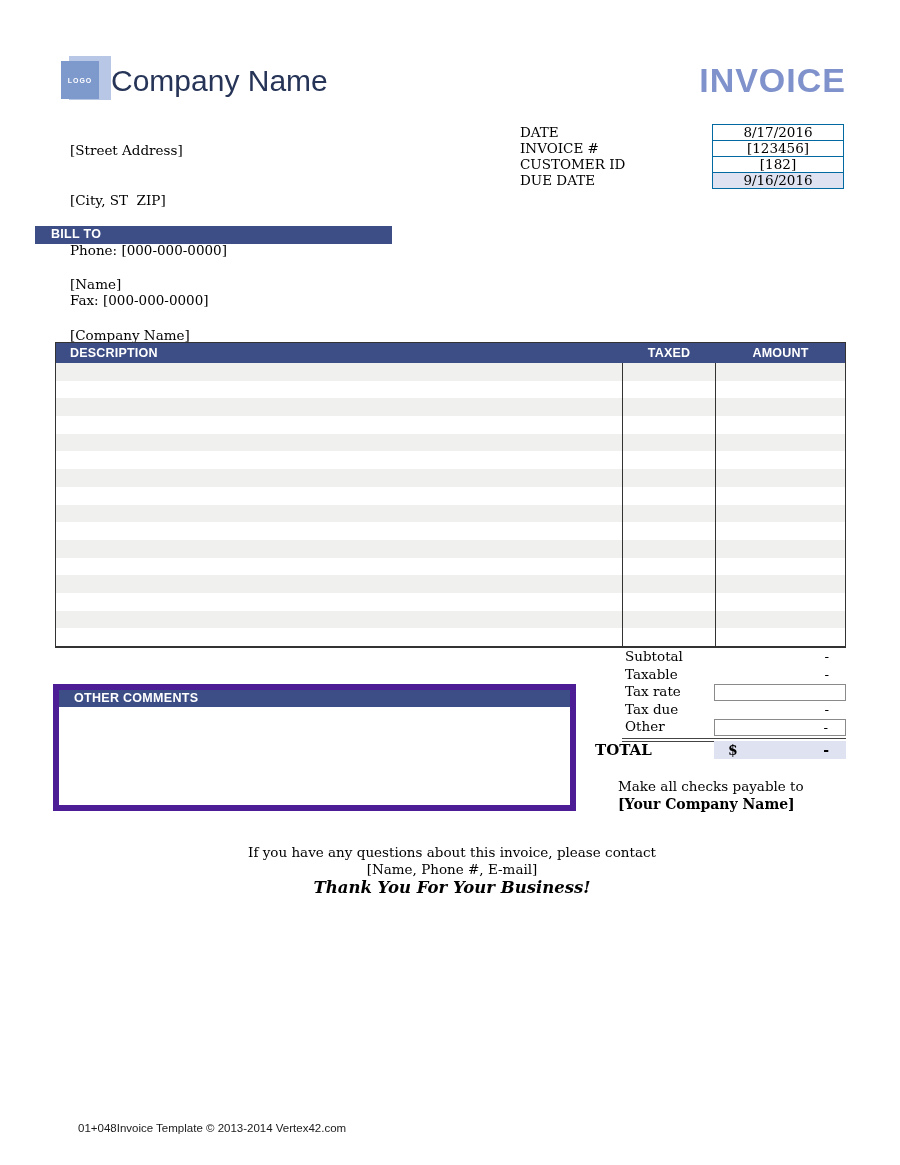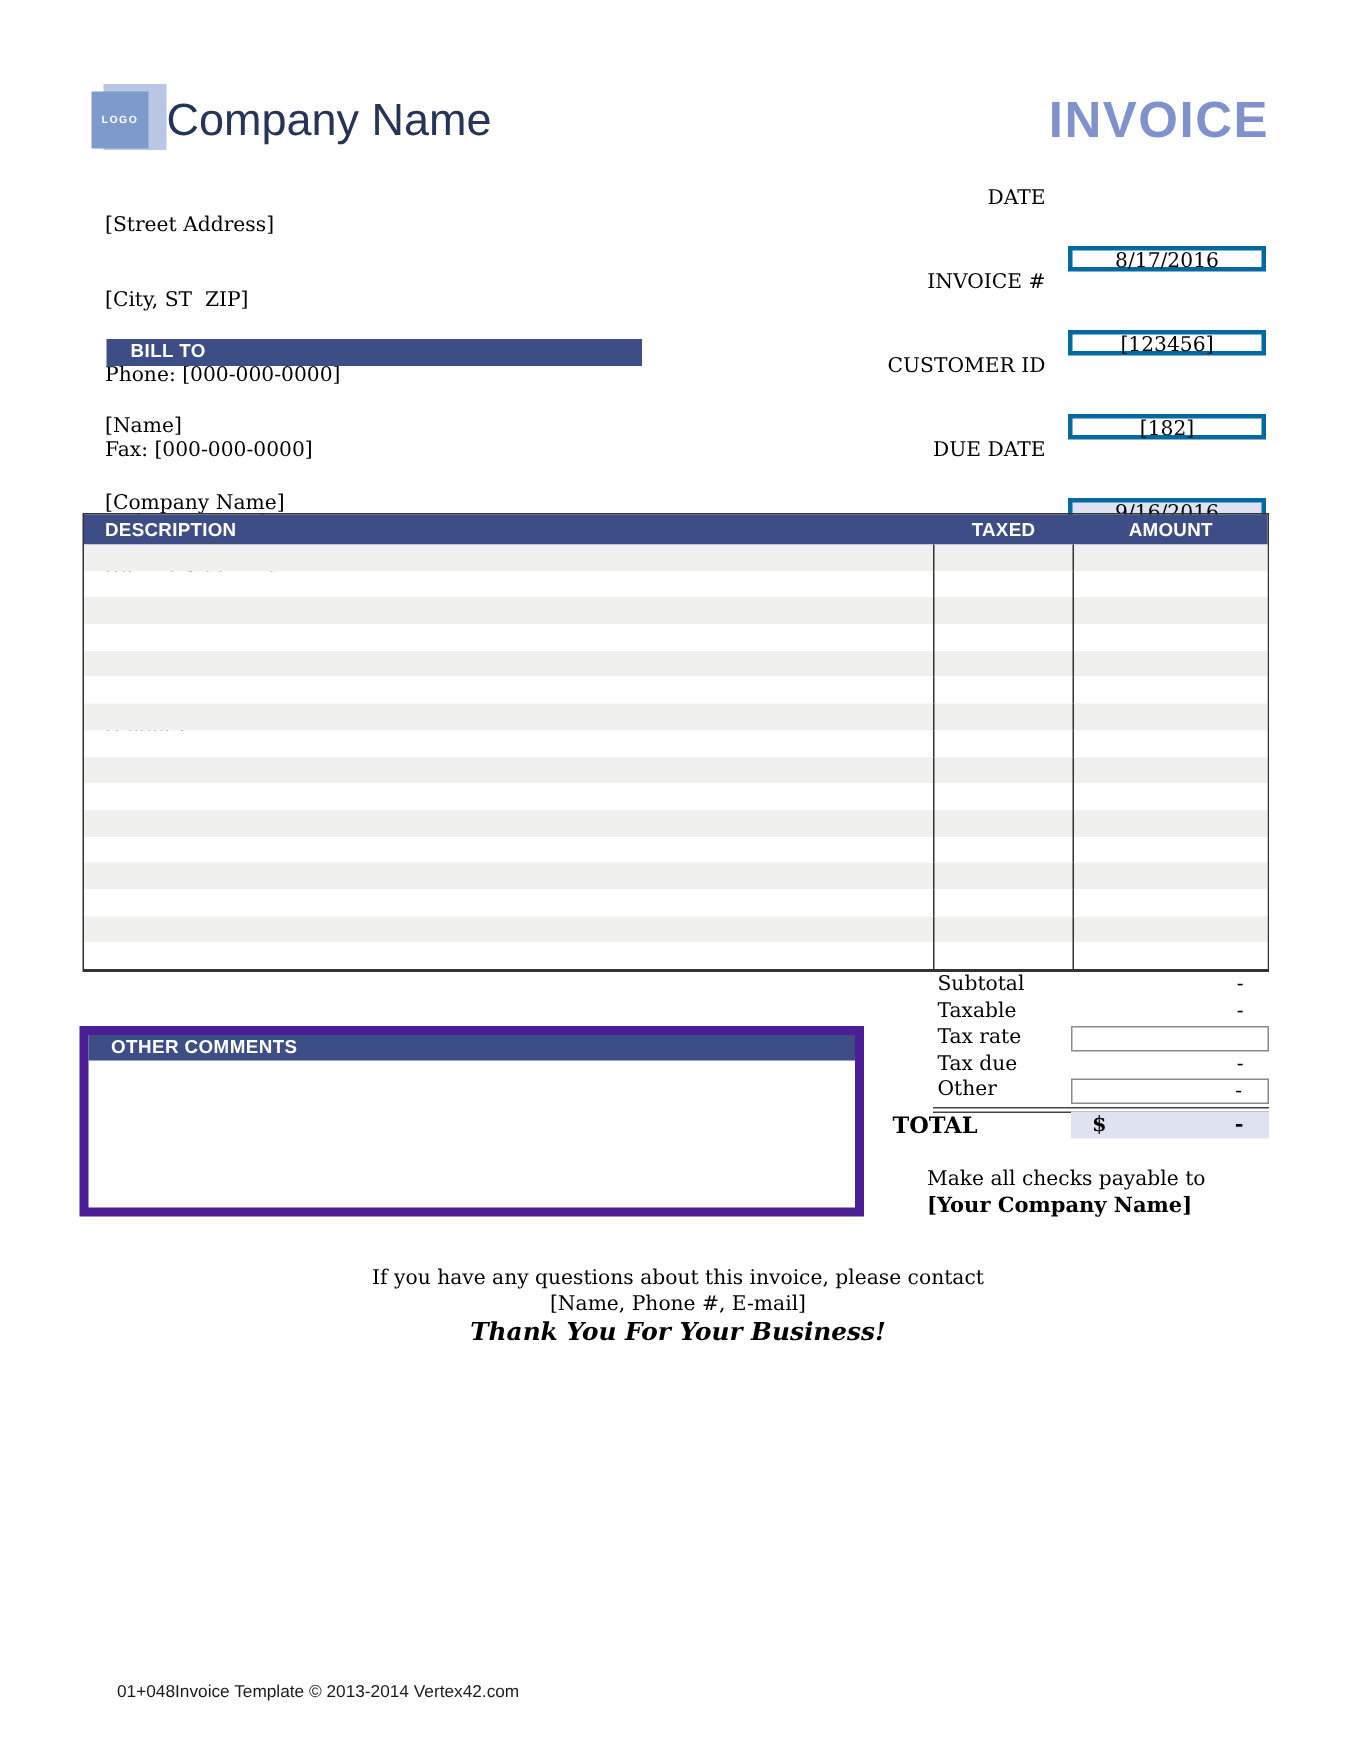--- a/index.html
+++ b/index.html
@@ -15,26 +15,26 @@
   .logo-front span { color:#fff; font-family:"Liberation Sans",sans-serif; font-size:7px; font-weight:bold; letter-spacing:1px; }
   .company-name { position:absolute; left:111px; top:64px; font-family:"Liberation Sans",sans-serif;
     font-size:30px; color:#263457; }
   .invoice-title { position:absolute; right:54px; top:61px; font-family:"Liberation Sans",sans-serif;
     font-size:34px; font-weight:bold; color:#8092cc; letter-spacing:1px; }
   .addr { position:absolute; left:70px; top:109px; font-size:13.5px; line-height:16.6px; white-space:pre-wrap; }
   
   .meta { position:absolute; left:520px; top:124px; }
   .meta-row { display:flex; margin-top:-1px; }
   .meta-row:first-child { margin-top:0; }
-  .meta-label { width:177px; text-align:right; padding-right:15px; font-size:13.5px; line-height:17px; }
-  .meta-value { width:132px; height:17px; box-sizing:border-box; border:3px solid #0369a1;
-    text-align:center; font-size:13.5px; line-height:15.5px; background:#fff;margin-top:40px; }
+  .meta-label { width:177px; text-align:left; padding-right:15px; font-size:13.5px; line-height:17px; }
+  .meta-value { width:132px; height:17px; box-sizing:border-box; border:1px solid #0369a1;
+    text-align:center; font-size:13.5px; line-height:15.5px; background:#fff; }
   .meta-value.hl { background:#dfe2f1; }
   
-  .billto-bar { position:absolute; left:71px; top:226px; width:357px; height:17.5px; background:#3d4e86;
+  .billto-bar { position:absolute; left:35px; top:226px; width:357px; height:17.5px; background:#3d4e86;
     color:#fff; font-family:"Liberation Sans",sans-serif; font-weight:bold; font-size:12.5px;
     line-height:17.5px; padding-left:16px; box-sizing:border-box; letter-spacing:0.3px; }
   .billto-lines { position:absolute; left:70px; top:243px; font-size:13.5px; line-height:16.7px; white-space:pre-wrap; }
   
   .items { position:absolute; left:55px; top:342px; width:791px; box-sizing:border-box;
     border:1px solid #333; border-bottom-width:2px; }
   .items-header { display:flex; background:#3d4e86; height:20px; color:#fff;
     font-family:"Liberation Sans",sans-serif; font-weight:bold; font-size:12.5px; line-height:20px; letter-spacing:0.2px; }
   .col-desc  { width:566px; padding-left:14px; box-sizing:border-box; }
   .col-taxed { width:94px; text-align:center; }

